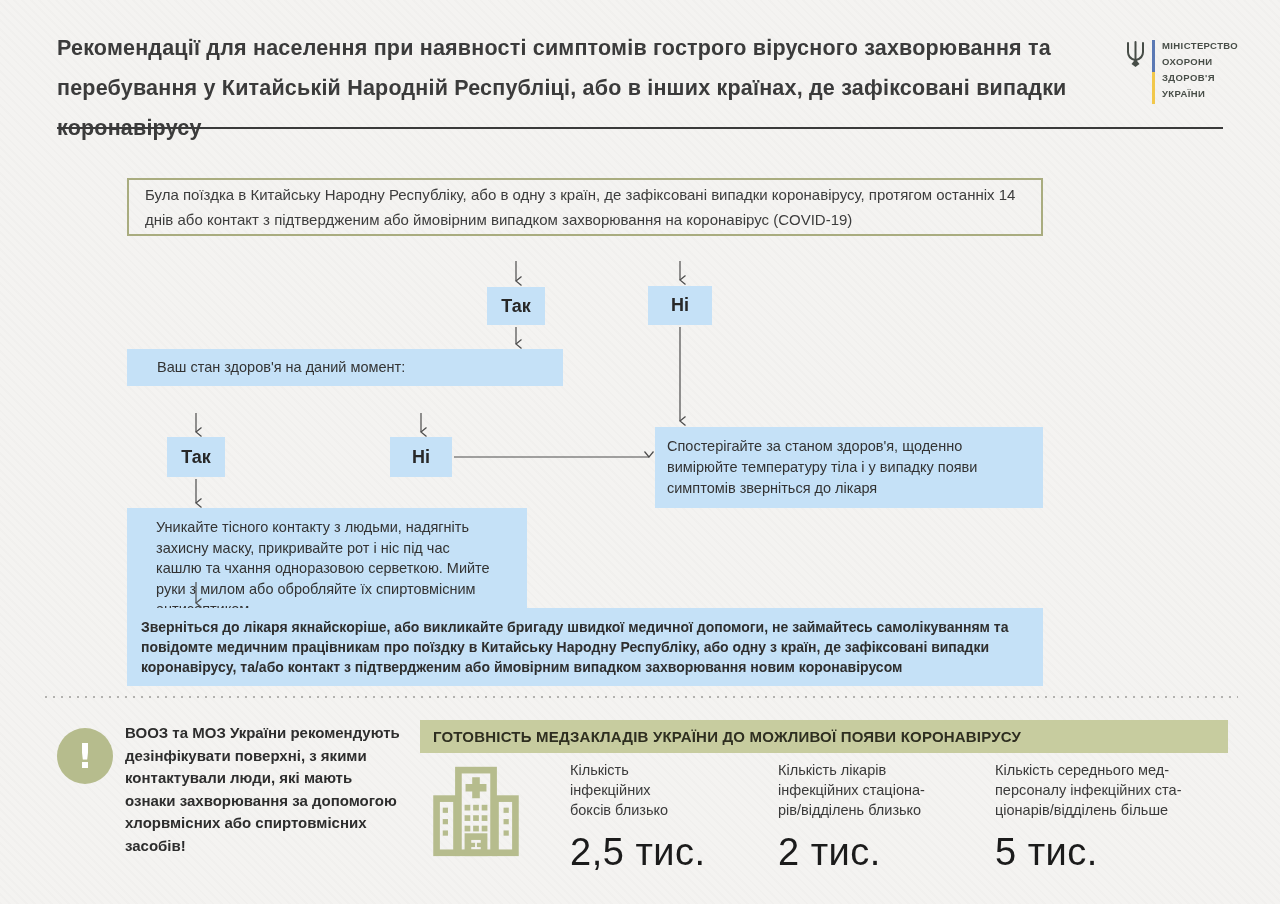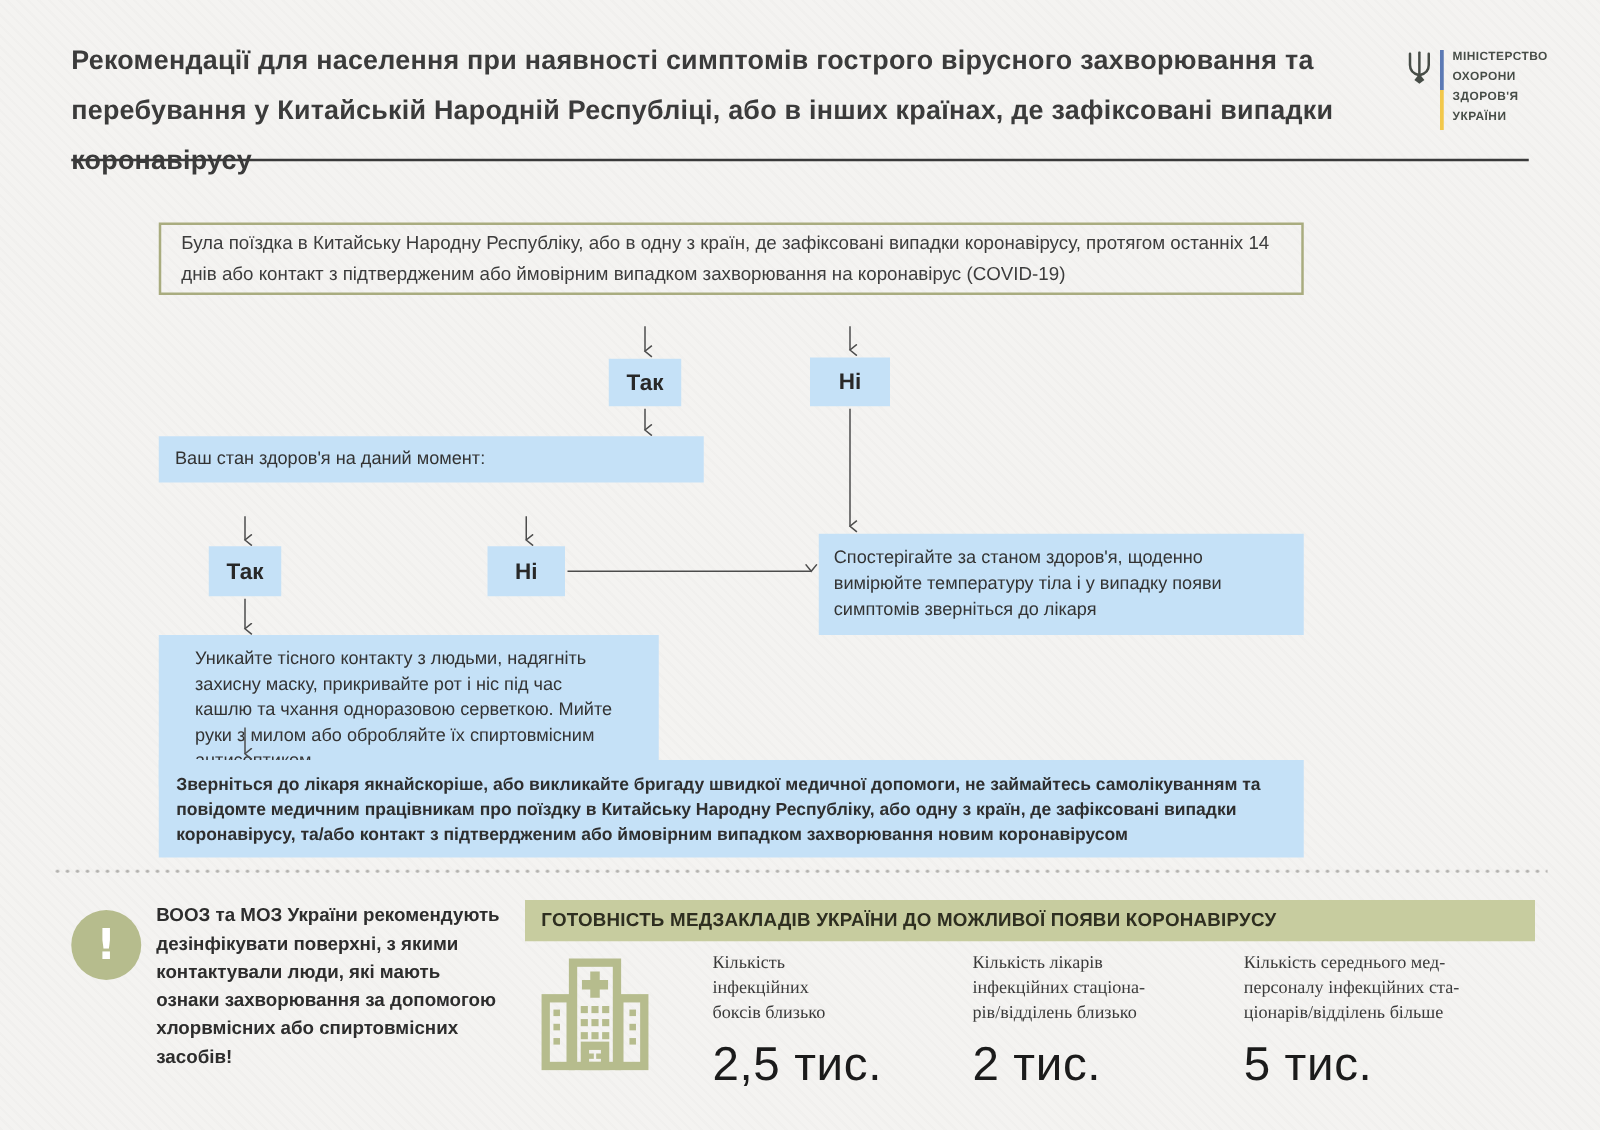--- a/index.html
+++ b/index.html
@@ -7,21 +7,21 @@
     font-family:"Liberation Sans","DejaVu Sans",sans-serif;
     background:#e8e7e4;
   }
   #stage{
     position:relative;width:1280px;height:904px;margin:0 auto;
     background:#f4f3f1;
     background-image:repeating-linear-gradient(45deg, rgba(0,0,0,0.012) 0 2px, transparent 2px 6px);
     overflow:hidden;color:#3b3b3b;
   }
   .abs{position:absolute;}
-  .pre{white-space:pre-line;font-family:Liberation Serif, serif;}
+  .pre{white-space:pre-line;}
 
   
   .page-title{
     left:57px;top:28px;width:1010px;
     font-size:21.5px;line-height:40px;font-weight:bold;color:#3b3b3b;letter-spacing:.2px;
   }
   .header-rule{left:57px;top:127px;width:1166px;height:2px;background:#3a3a3a;}
   .logo{left:1124px;top:38px;width:110px;height:70px;}
   .logo .tryzub{position:absolute;left:0;top:3px;}
   .logo .flag{position:absolute;left:28px;top:2px;width:3px;height:64px;}
@@ -41,21 +41,21 @@
     font-weight:bold;font-size:18px;color:#282828;
   }
   .tag-yes-1{left:487px;top:287px;width:58px;height:38px;}
   .tag-no-1{left:648px;top:286px;width:64px;height:39px;}
   .tag-yes-2{left:167px;top:437px;width:58px;height:40px;}
   .tag-no-2{left:390px;top:437px;width:62px;height:40px;}
   .bluebox{
     box-sizing:border-box;background:#c5e1f7;color:#333;
     font-size:14.5px;line-height:20.5px;
   }
-  .health-box{left:127px;top:349px;width:436px;padding:8px 13px;}
+  .health-box{left:127px;top:349px;width:436px;padding:8px 30px;}
   .health-box .bold-part{font-weight:bold;display:block;}
   .observe-box{left:655px;top:427px;width:388px;padding:9px 12px;line-height:21px;}
   .avoid-box{left:127px;top:508px;width:400px;padding:9px 29px;}
   .final-box{left:127px;top:608px;width:916px;padding:9px 14px;font-weight:bold;font-size:14px;line-height:20px;color:#2e2e2e;}
 
   .connectors{position:absolute;left:0;top:0;pointer-events:none;}
 
   
   .dotted-divider{
     left:42px;top:695px;width:1196px;height:4px;

